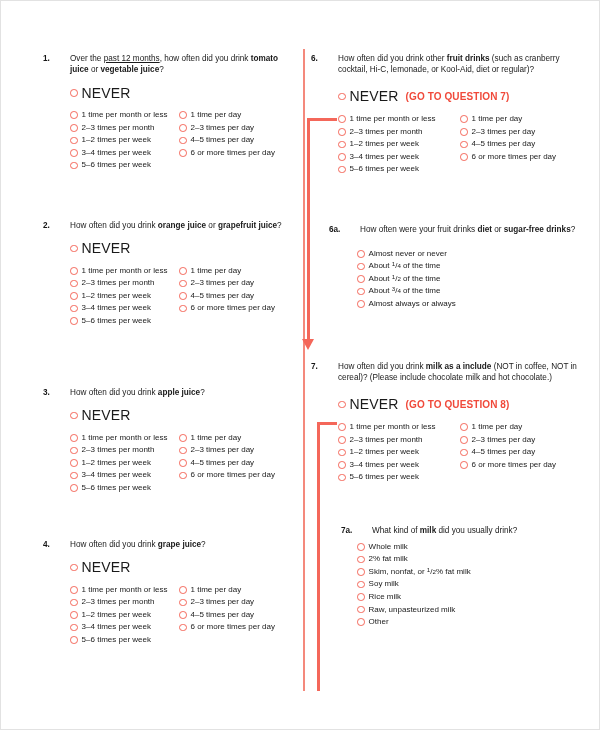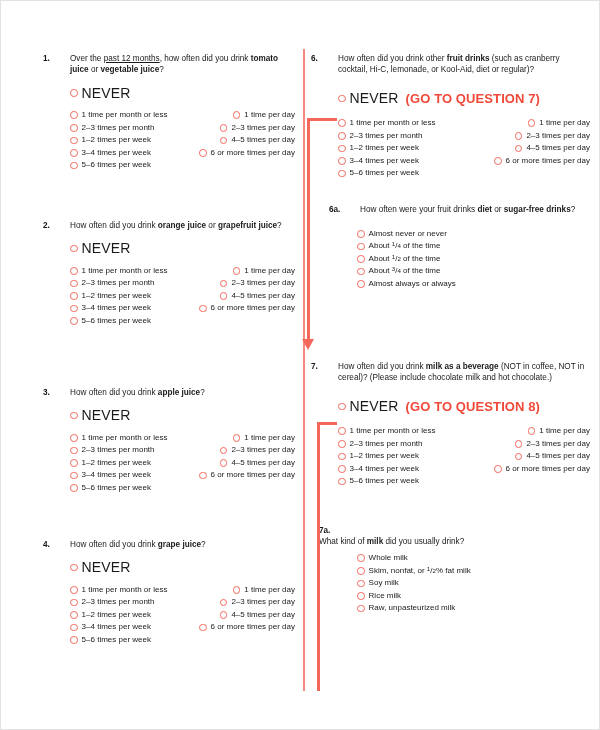--- a/index.html
+++ b/index.html
@@ -70,21 +70,21 @@
   .never-row {
     display: flex;
     align-items: center;
     gap: 4px;
   }
   .opt-grid {
     display: flex;
   }
   .opt-col { display: flex; flex-direction: column; }
   .opt-col.c1 { width: 122px; }
-  .opt-col.c2 { width: 130px; align-items: flex-end; }
+  .opt-col.c2 { width: 130px; }
   .opt-list { display: flex; flex-direction: column; }
 
   .opt {
     display: flex;
     align-items: center;
     gap: 4px;
     height: 12.6px;
   }
   .opt-label {
     font-size: 8px;
@@ -92,21 +92,21 @@
     color: #1a1a1a;
     white-space: nowrap;
   }
   .never-label {
     font-size: 14px;
     line-height: 10px;
     color: #1a1a1a;
     letter-spacing: 0.15px;
   }
   .skip-note {
-    font-size: 13px;
+    font-size: 10px;
     font-weight: bold;
     color: #f0493a;
     letter-spacing: 0.1px;
     margin-left: 3px;
   }
 
   
   .radio {
     flex: 0 0 auto;
     width: 7.6px;
@@ -414,21 +414,21 @@
               <span class="opt-label">4–5 times per day</span>
             </div>
             <div class="opt">
               <span class="radio"></span>
               <span class="opt-label">6 or more times per day</span>
             </div>
           </div>
       </div>
     </div>
 
-    <div class="q" style="top:203px;">
+    <div class="q" style="top:223px;">
       <div class="q-head" style="margin-left:18px;">
         <div class="q-num sub">6a.</div>
         <div class="q-text"><span>How often were your fruit drinks </span><b>diet</b><span> or </span><b>sugar-free drinks</b><span>?</span></div>
       </div>
       <div class="opt-list" style="margin-top:12px;margin-left:46px;justify-content:flex-end;">
           <div class="opt">
             <span class="radio"></span>
             <span class="opt-label">Almost never or never</span>
           </div>
           <div class="opt">
@@ -446,21 +446,21 @@
           <div class="opt">
             <span class="radio"></span>
             <span class="opt-label">Almost always or always</span>
           </div>
         </div>
     </div>
 
     <div class="q" style="top:360px;">
       <div class="q-head">
         <div class="q-num main">7.</div>
-        <div class="q-text"><span>How often did you drink </span><b>milk as a beverage</b><span> (NOT in coffee, NOT in cereal)? (Please include chocolate milk and hot chocolate.)</span></div>
+        <div class="q-text"><span>How often did you drink </span><b>milk as a include</b><span> (NOT in coffee, NOT in cereal)? (Please include chocolate milk and hot chocolate.)</span></div>
       </div>
       <div class="never-row" style="margin-top:15px;margin-left:27px;">
         <span class="radio"></span>
         <span class="never-label">NEVER</span>
         <span class="skip-note">(GO TO QUESTION 8)</span>
       </div>
       <div class="opt-grid" style="margin-top:11px;margin-left:27px;">
         <div class="opt-col c1">
             <div class="opt">
               <span class="radio"></span>
@@ -498,44 +498,52 @@
             </div>
             <div class="opt">
               <span class="radio"></span>
               <span class="opt-label">6 or more times per day</span>
             </div>
           </div>
       </div>
     </div>
 
     <div class="q" style="top:524px;">
-      <div class="q-head" style="margin-left:8px;flex-direction:column;">
+      <div class="q-head" style="margin-left:30px;">
         <div class="q-num sub">7a.</div>
         <div class="q-text"><span>What kind of </span><b>milk</b><span> did you usually drink?</span></div>
       </div>
       <div class="opt-list" style="margin-top:4px;margin-left:46px;">
           <div class="opt">
             <span class="radio"></span>
             <span class="opt-label">Whole milk</span>
           </div>
           <div class="opt">
             <span class="radio"></span>
+            <span class="opt-label">2% fat milk</span>
+          </div>
+          <div class="opt">
+            <span class="radio"></span>
             <span class="opt-label"><span>Skim, nonfat, or </span><span class="frac"><sup>1</sup><span>/</span><sub>2</sub></span><span>% fat milk</span></span>
           </div>
           <div class="opt">
             <span class="radio"></span>
             <span class="opt-label">Soy milk</span>
           </div>
           <div class="opt">
             <span class="radio"></span>
             <span class="opt-label">Rice milk</span>
           </div>
           <div class="opt">
             <span class="radio"></span>
             <span class="opt-label">Raw, unpasteurized milk</span>
+          </div>
+          <div class="opt">
+            <span class="radio"></span>
+            <span class="opt-label">Other</span>
           </div>
         </div>
     </div>
 
   </div>
 
   <div class="arrow" style="left:0;top:0;">
     <div class="seg-h" style="left:306px;top:117px;width:30px;"></div>
     <div class="seg-v" style="left:306px;top:117px;height:223px;"></div>
     <div class="head" style="left:301px;top:338px;"></div>

